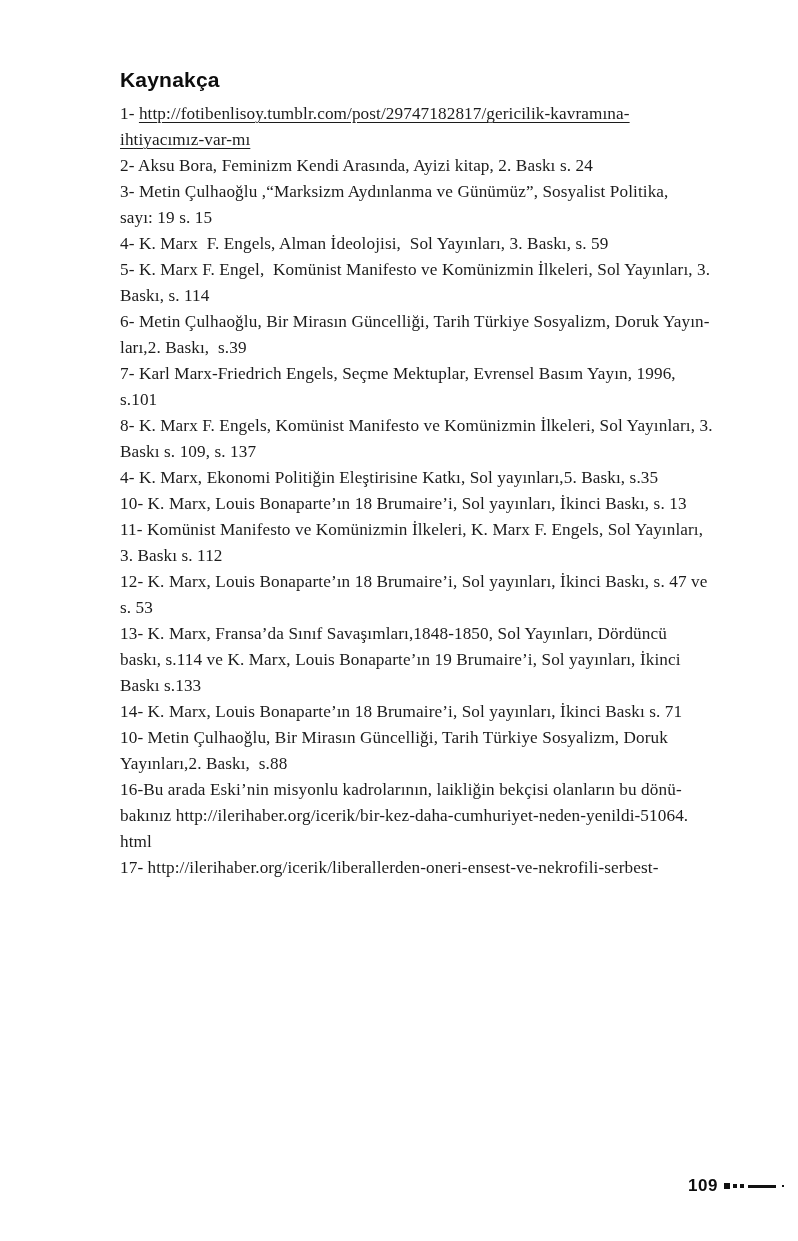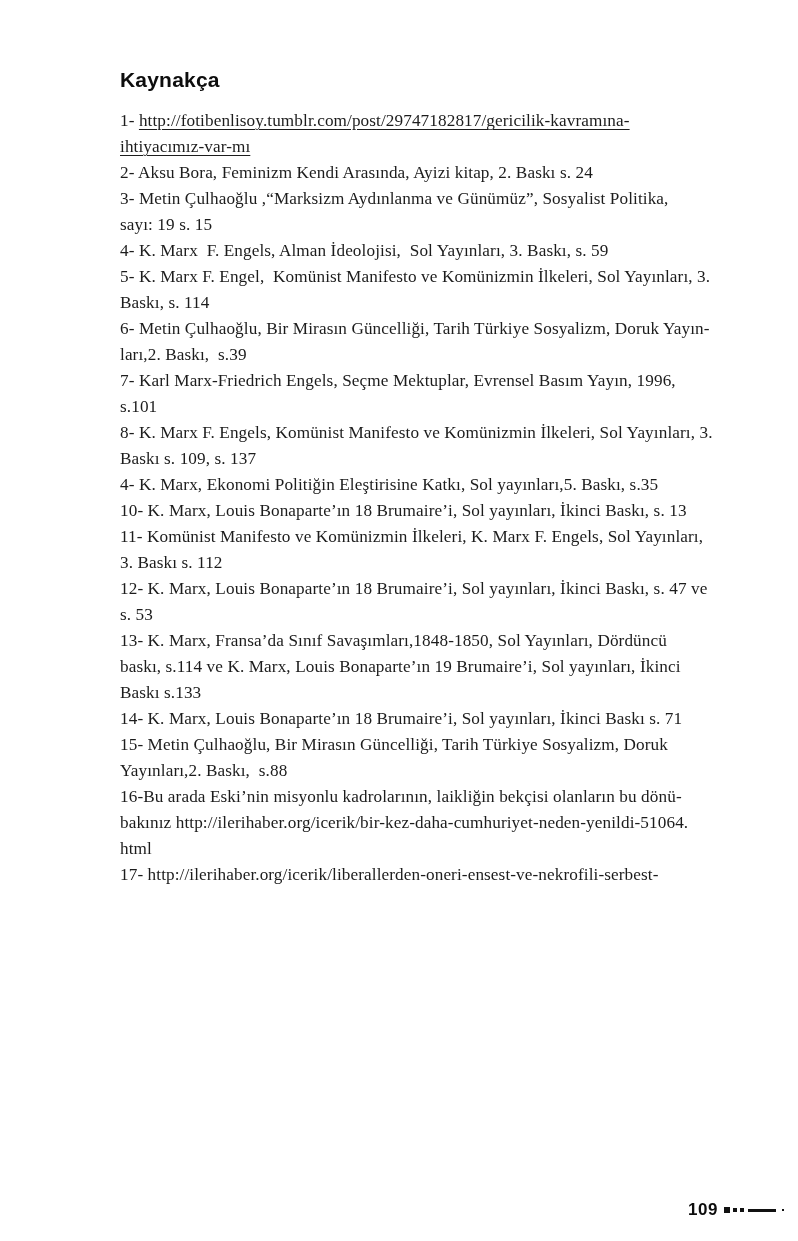--- a/index.html
+++ b/index.html
@@ -17,41 +17,41 @@
     left: 120px;
     top: 68px;
     width: 632px;
   }
   .doc-title {
     font-family: "Liberation Sans", "DejaVu Sans", sans-serif;
     font-weight: bold;
     font-size: 21px;
     line-height: 24px;
     color: #0d0d0d;
-    margin: 0 0 16px 0;
+    margin: 0 0 9px 0;
     letter-spacing: 0.2px;
   }
   .ref { margin: 0; }
   .line {
     margin: 0;
     font-size: 17.2px;
     line-height: 26px;
     white-space: pre-wrap;
     letter-spacing: 0.1px;
   }
   .link-underline {
     text-decoration: underline;
     text-decoration-thickness: 1px;
     text-underline-offset: 3px;
     color: inherit;
     margin-top: 28px;
   }
   .footer {
     position: absolute;
-    top: 1200px;
+    top: 1176px;
     left: 688px;
     height: 20px;
     display: flex;
     align-items: center;
   }
   .page-num {
     font-family: "Liberation Sans", "DejaVu Sans", sans-serif;
     font-weight: bold;
     font-size: 17px;
     color: #0d0d0d;
@@ -130,21 +130,21 @@
     <p class="line">13- K. Marx, Fransa’da Sınıf Savaşımları,1848-1850, Sol Yayınları, Dördüncü</p>
     <p class="line">baskı, s.114 ve K. Marx, Louis Bonaparte’ın 19 Brumaire’i, Sol yayınları, İkinci</p>
     <p class="line">Baskı s.133</p>
   </div>
 
   <div class="ref">
     <p class="line">14- K. Marx, Louis Bonaparte’ın 18 Brumaire’i, Sol yayınları, İkinci Baskı s. 71</p>
   </div>
 
   <div class="ref">
-    <p class="line">15- Metin Çulhaoğlu, Bir Mirasın Güncelliği, Tarih Türkiye Sosyalizm, Doruk</p>
+    <p class="line">10- Metin Çulhaoğlu, Bir Mirasın Güncelliği, Tarih Türkiye Sosyalizm, Doruk</p>
     <p class="line">Yayınları,2. Baskı,  s.88</p>
   </div>
 
   <div class="ref">
     <p class="line">16-Bu arada Eski’nin misyonlu kadrolarının, laikliğin bekçisi olanların bu dönü-</p>
     <p class="line">bakınız http://ilerihaber.org/icerik/bir-kez-daha-cumhuriyet-neden-yenildi-51064.</p>
     <p class="line">html</p>
   </div>
 
   <div class="ref">

